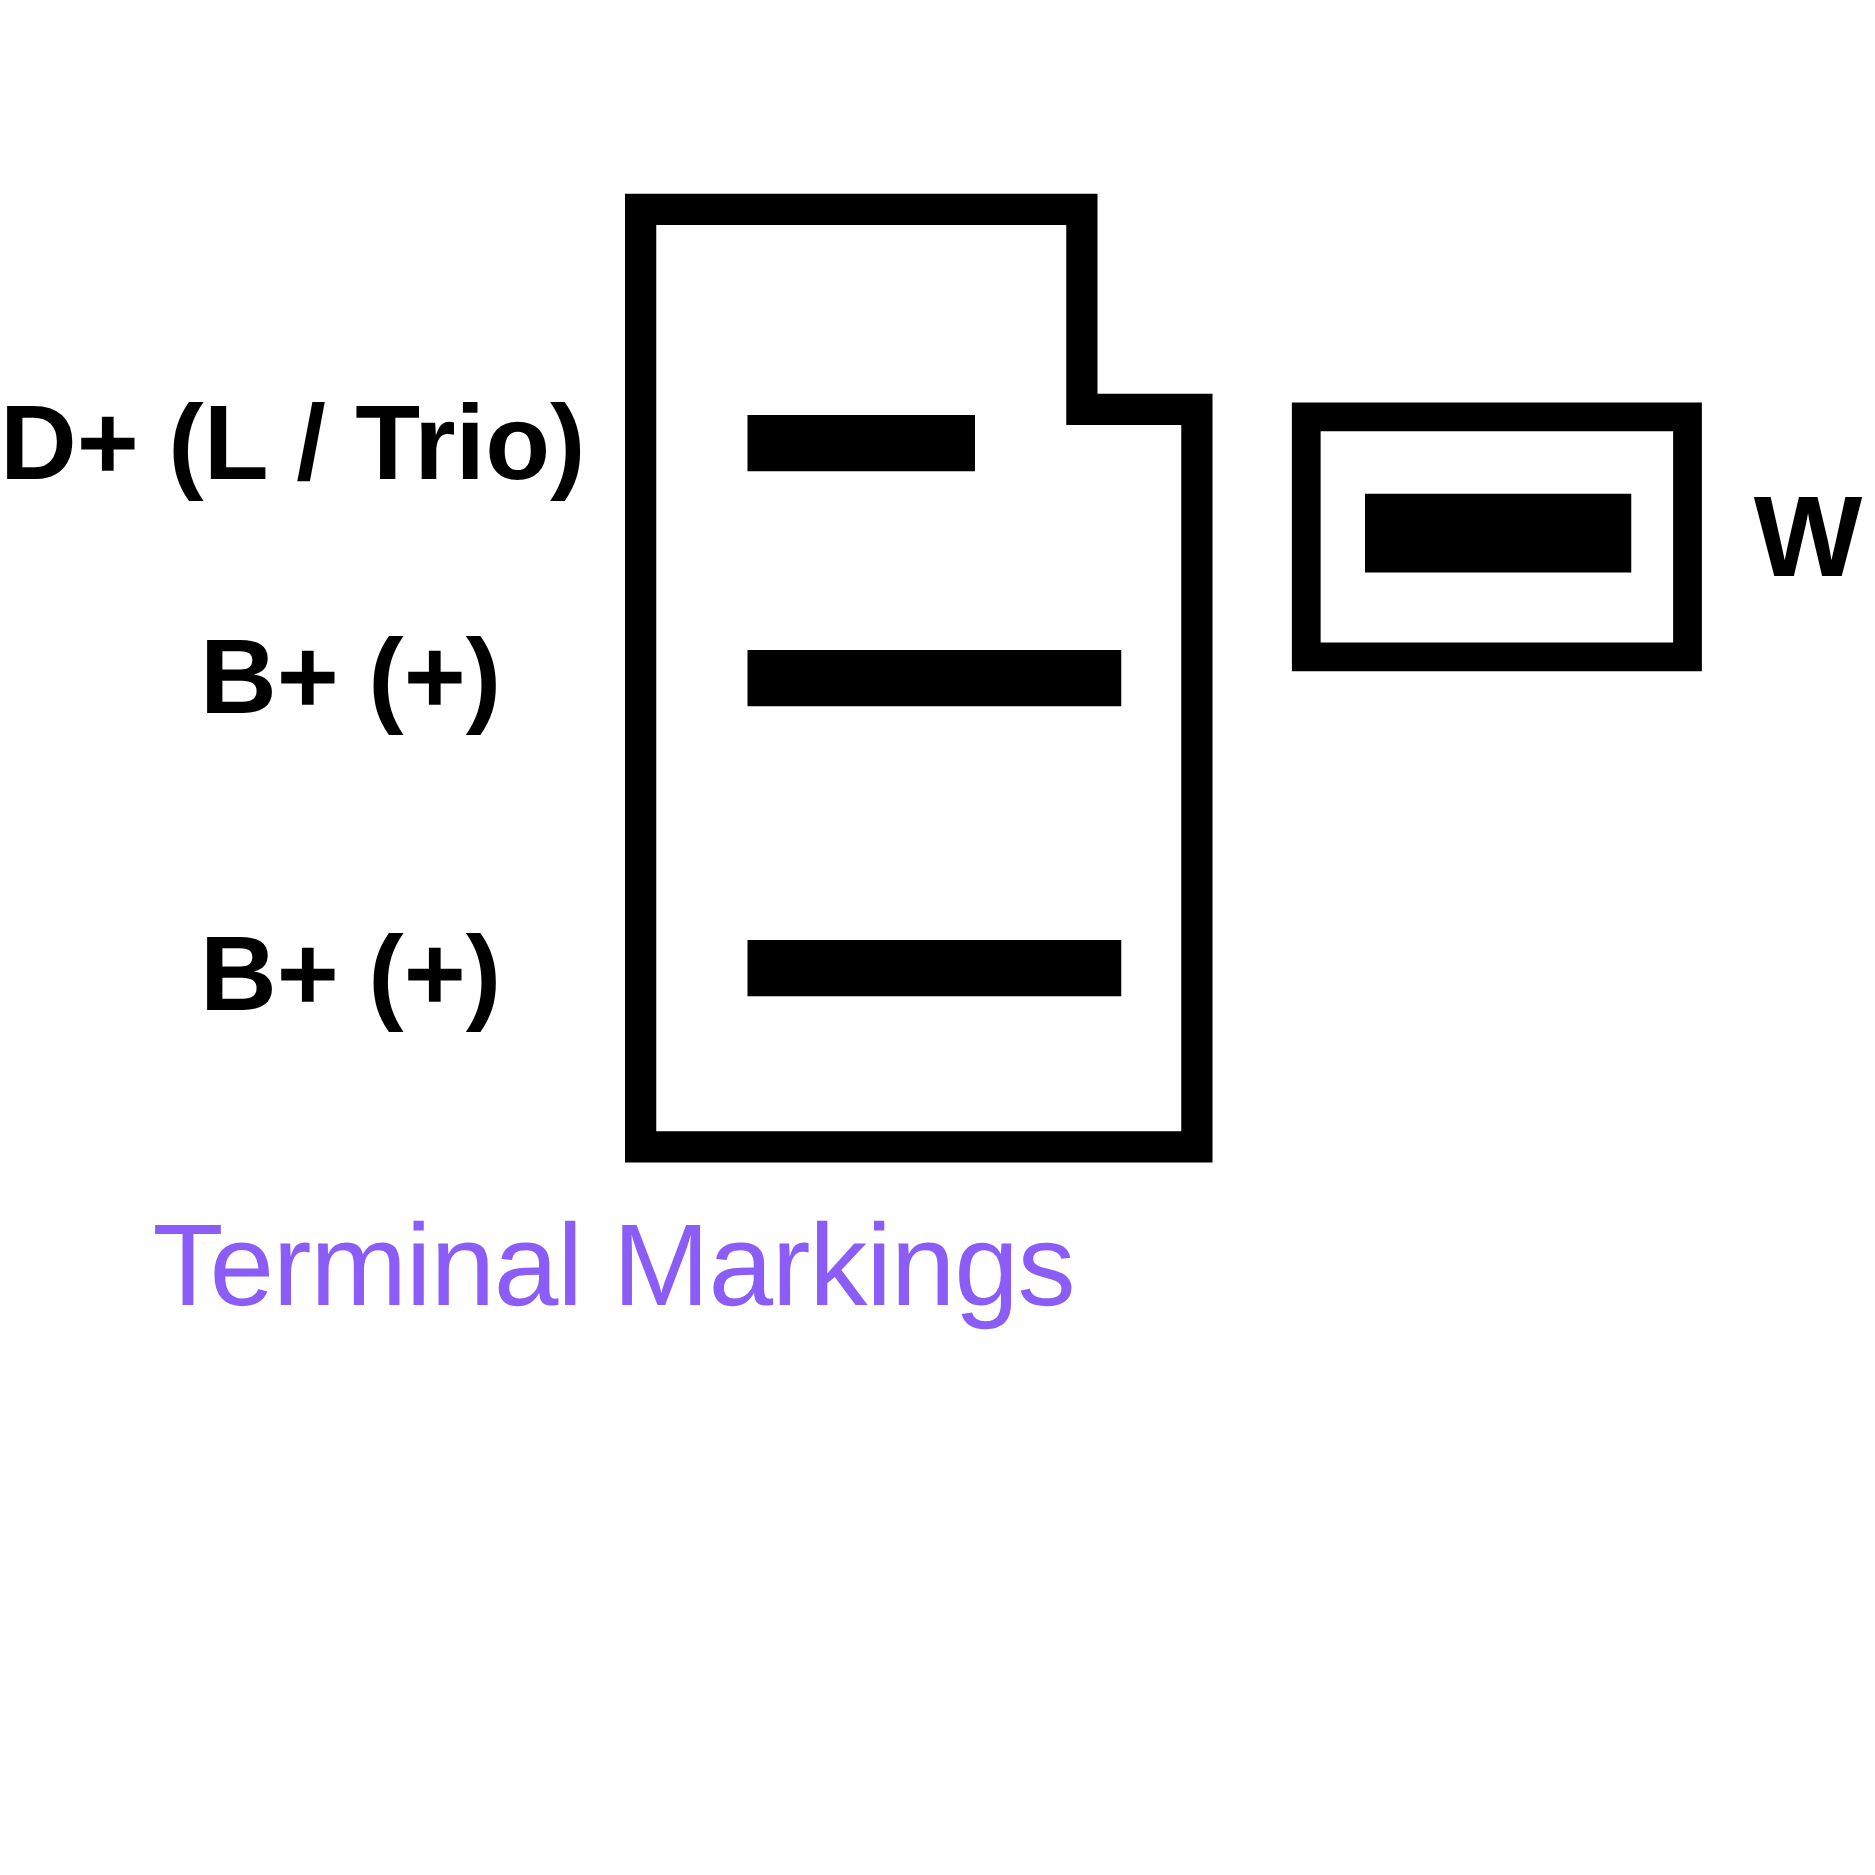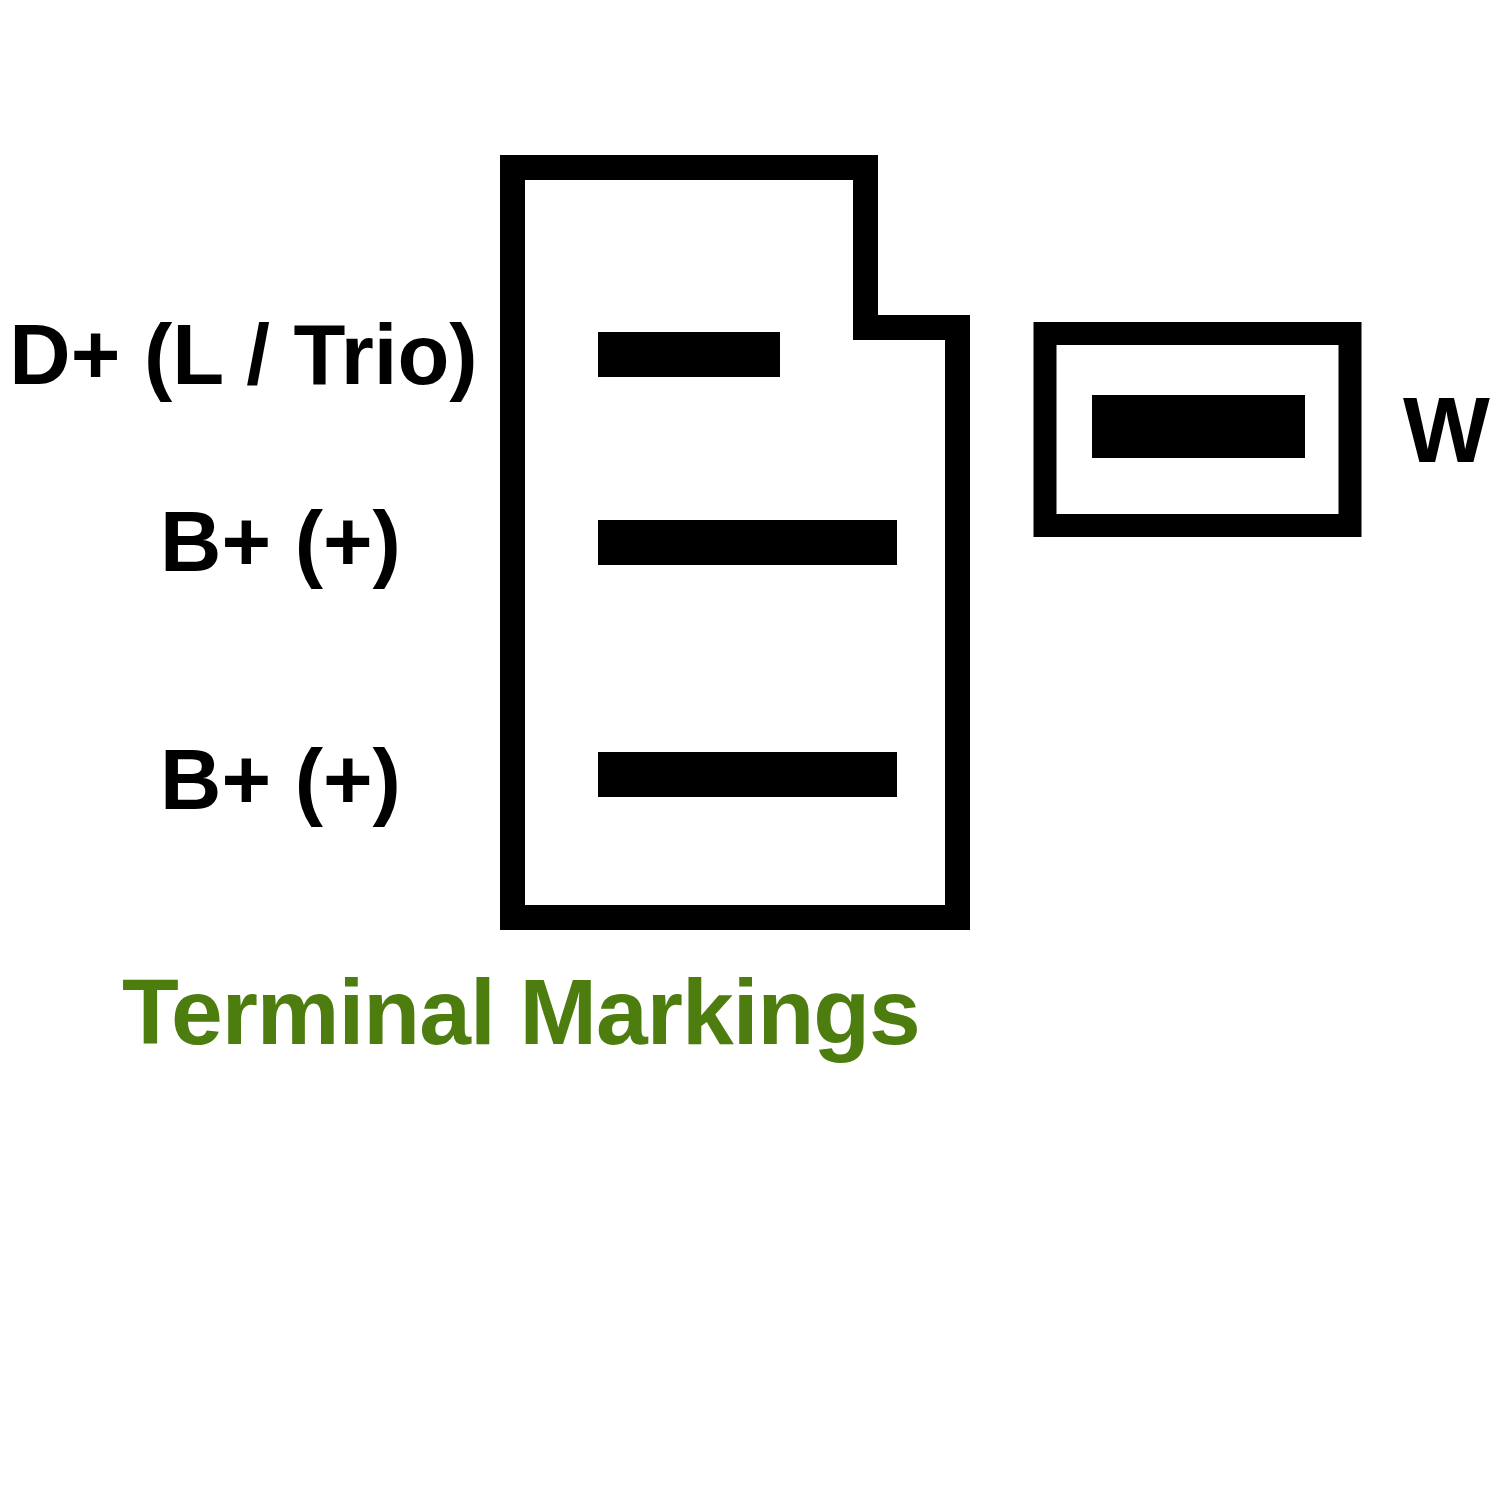--- a/index.html
+++ b/index.html
@@ -28,21 +28,21 @@
     font-weight: bold;
     font-size: 85px;
     line-height: 86px;
     white-space: nowrap;
     color: #000000;
   }
   .lbl-d-plus {
     left: 0;
     top: 312px;
     width: 487px;
-    text-align: center;
+    text-align: left;
   }
   .lbl-b-plus-middle {
     left: 160px;
     top: 499px;
   }
   .lbl-b-plus-bottom {
     left: 160px;
     top: 737px;
   }
   .lbl-w {
@@ -50,26 +50,26 @@
     top: 384px;
     font-size: 92px;
     line-height: 92px;
   }
   .legend {
     position: absolute;
     left: 122px;
     top: 965px;
   }
   .legend-title {
-    font-weight: bold;
+    font-weight: normal;
     font-size: 93px;
     line-height: 95px;
     letter-spacing: -1px;
     white-space: nowrap;
-    color: #4d7c0f;
+    color: #8b5cf6;
   }
   .legend-entries {
     padding-left: 23px;
   }
   .legend-entry {
     font-size: 82px;
     line-height: 100px;
     white-space: nowrap;
     color: #000000;
   }

